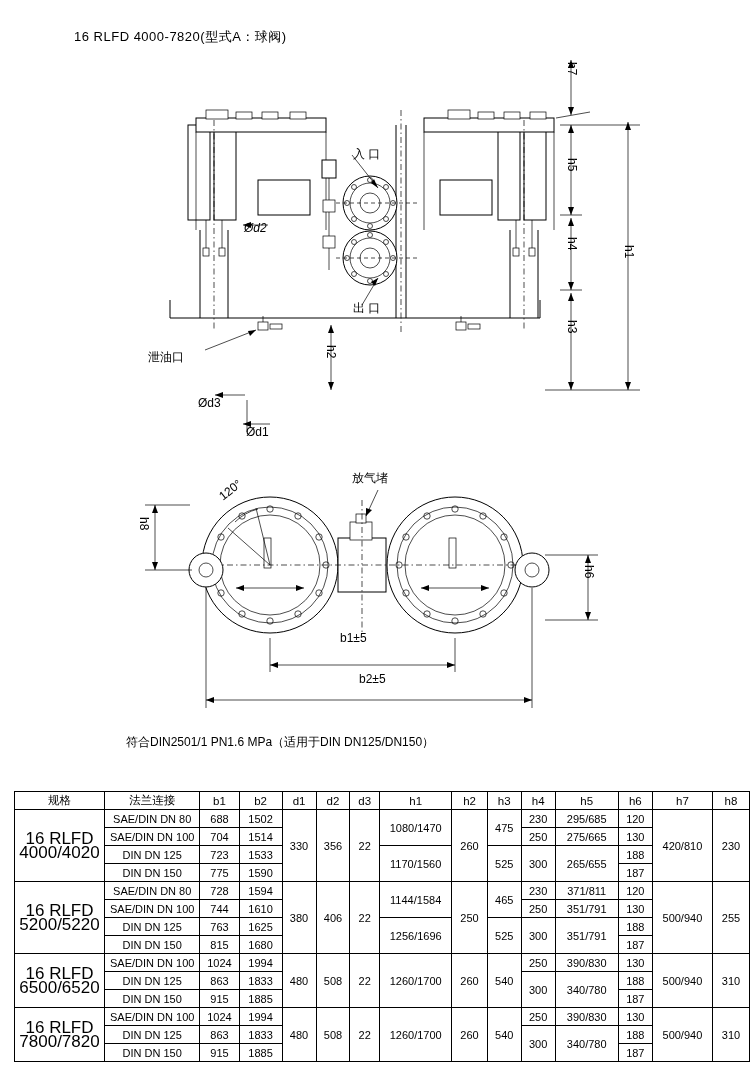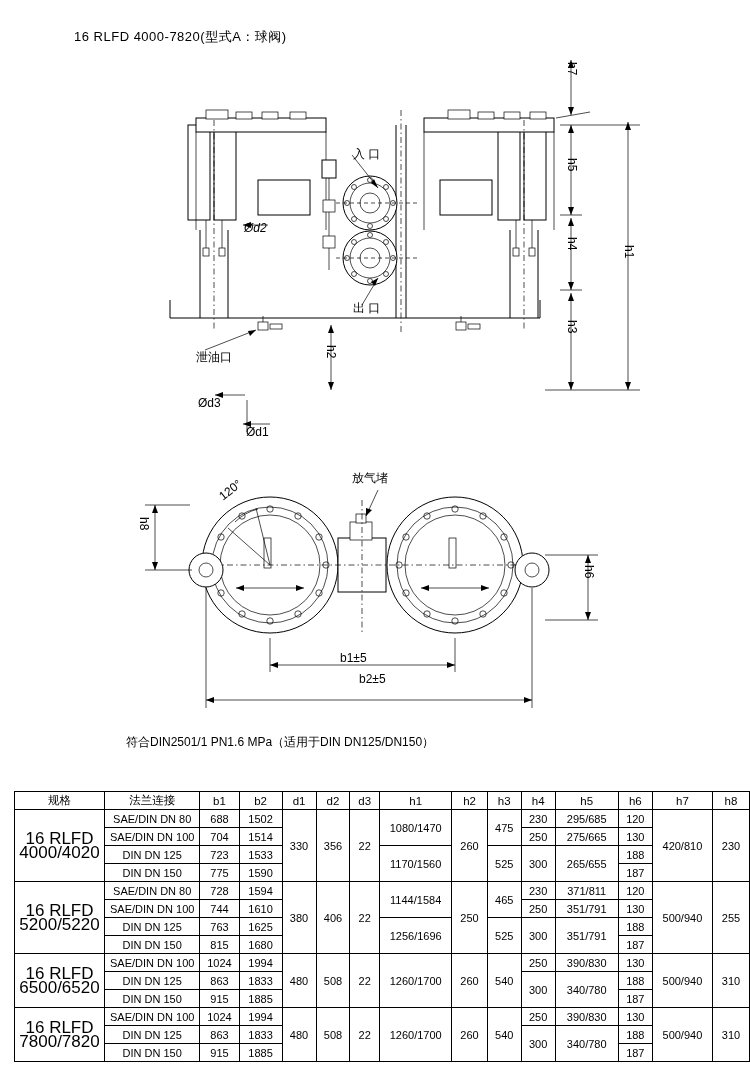--- a/index.html
+++ b/index.html
@@ -170,21 +170,21 @@
     <line class="ln thin" x1="560" y1="290" x2="582" y2="290"></line>
     <line class="ln thin" x1="545" y1="390" x2="640" y2="390"></line>
 
     <line class="ln thin" x1="331" y1="325" x2="331" y2="390"></line>
     <polygon points="331,325 328,333 334,333" fill="#000"></polygon>
     <polygon points="331,390 328,382 334,382" fill="#000"></polygon>
   </svg>
 
   <div class="lbl" style="left:353px;top:146px;">入 口</div>
   <div class="lbl" style="left:353px;top:300px;">出 口</div>
-  <div class="lbl" style="left:148px;top:349px;margin-left:48px;">泄油口</div>
+  <div class="lbl" style="left:148px;top:349px;">泄油口</div>
   <div class="lbl" style="left:244px;top:221px;font-style:italic;">Ød2</div>
   <div class="lbl" style="left:198px;top:396px;">Ød3</div>
   <div class="lbl" style="left:246px;top:425px;">Ød1</div>
   <div class="lbl v" style="left:622px;top:245px;">h1</div>
   <div class="lbl v" style="left:324px;top:345px;">h2</div>
   <div class="lbl v" style="left:565px;top:320px;">h3</div>
   <div class="lbl v" style="left:565px;top:237px;">h4</div>
   <div class="lbl v" style="left:565px;top:158px;">h5</div>
   <div class="lbl v" style="left:565px;top:62px;">h7</div>
 
@@ -275,21 +275,21 @@
     <line class="ln thin" x1="532" y1="128" x2="532" y2="248"></line>
     <line class="ln thin" x1="206" y1="240" x2="532" y2="240"></line>
     <polygon points="206,240 214,237 214,243" fill="#000"></polygon>
     <polygon points="532,240 524,237 524,243" fill="#000"></polygon>
   </svg>
 
   <div class="lbl" style="left:352px;top:470px;">放气堵</div>
   <div class="lbl" style="left:218px;top:483px;transform:rotate(-38deg);">120°</div>
   <div class="lbl v" style="left:137px;top:517px;">h8</div>
   <div class="lbl v" style="left:582px;top:565px;">h6</div>
-  <div class="lbl" style="left:340px;top:651px;">b1±5</div>
+  <div class="lbl" style="left:340px;top:631px;">b1±5</div>
   <div class="lbl" style="left:340px;top:672px;padding-left:19px;">b2±5</div>
 
   <div class="notes">
     <div class="ind">符合DIN2501/1 PN1.6 MPa（适用于DIN DN125/DN150）</div>
   </div>
 
   <table class="spec">
     <thead>
       <tr>
         <th style="width:84px">规格</th>

